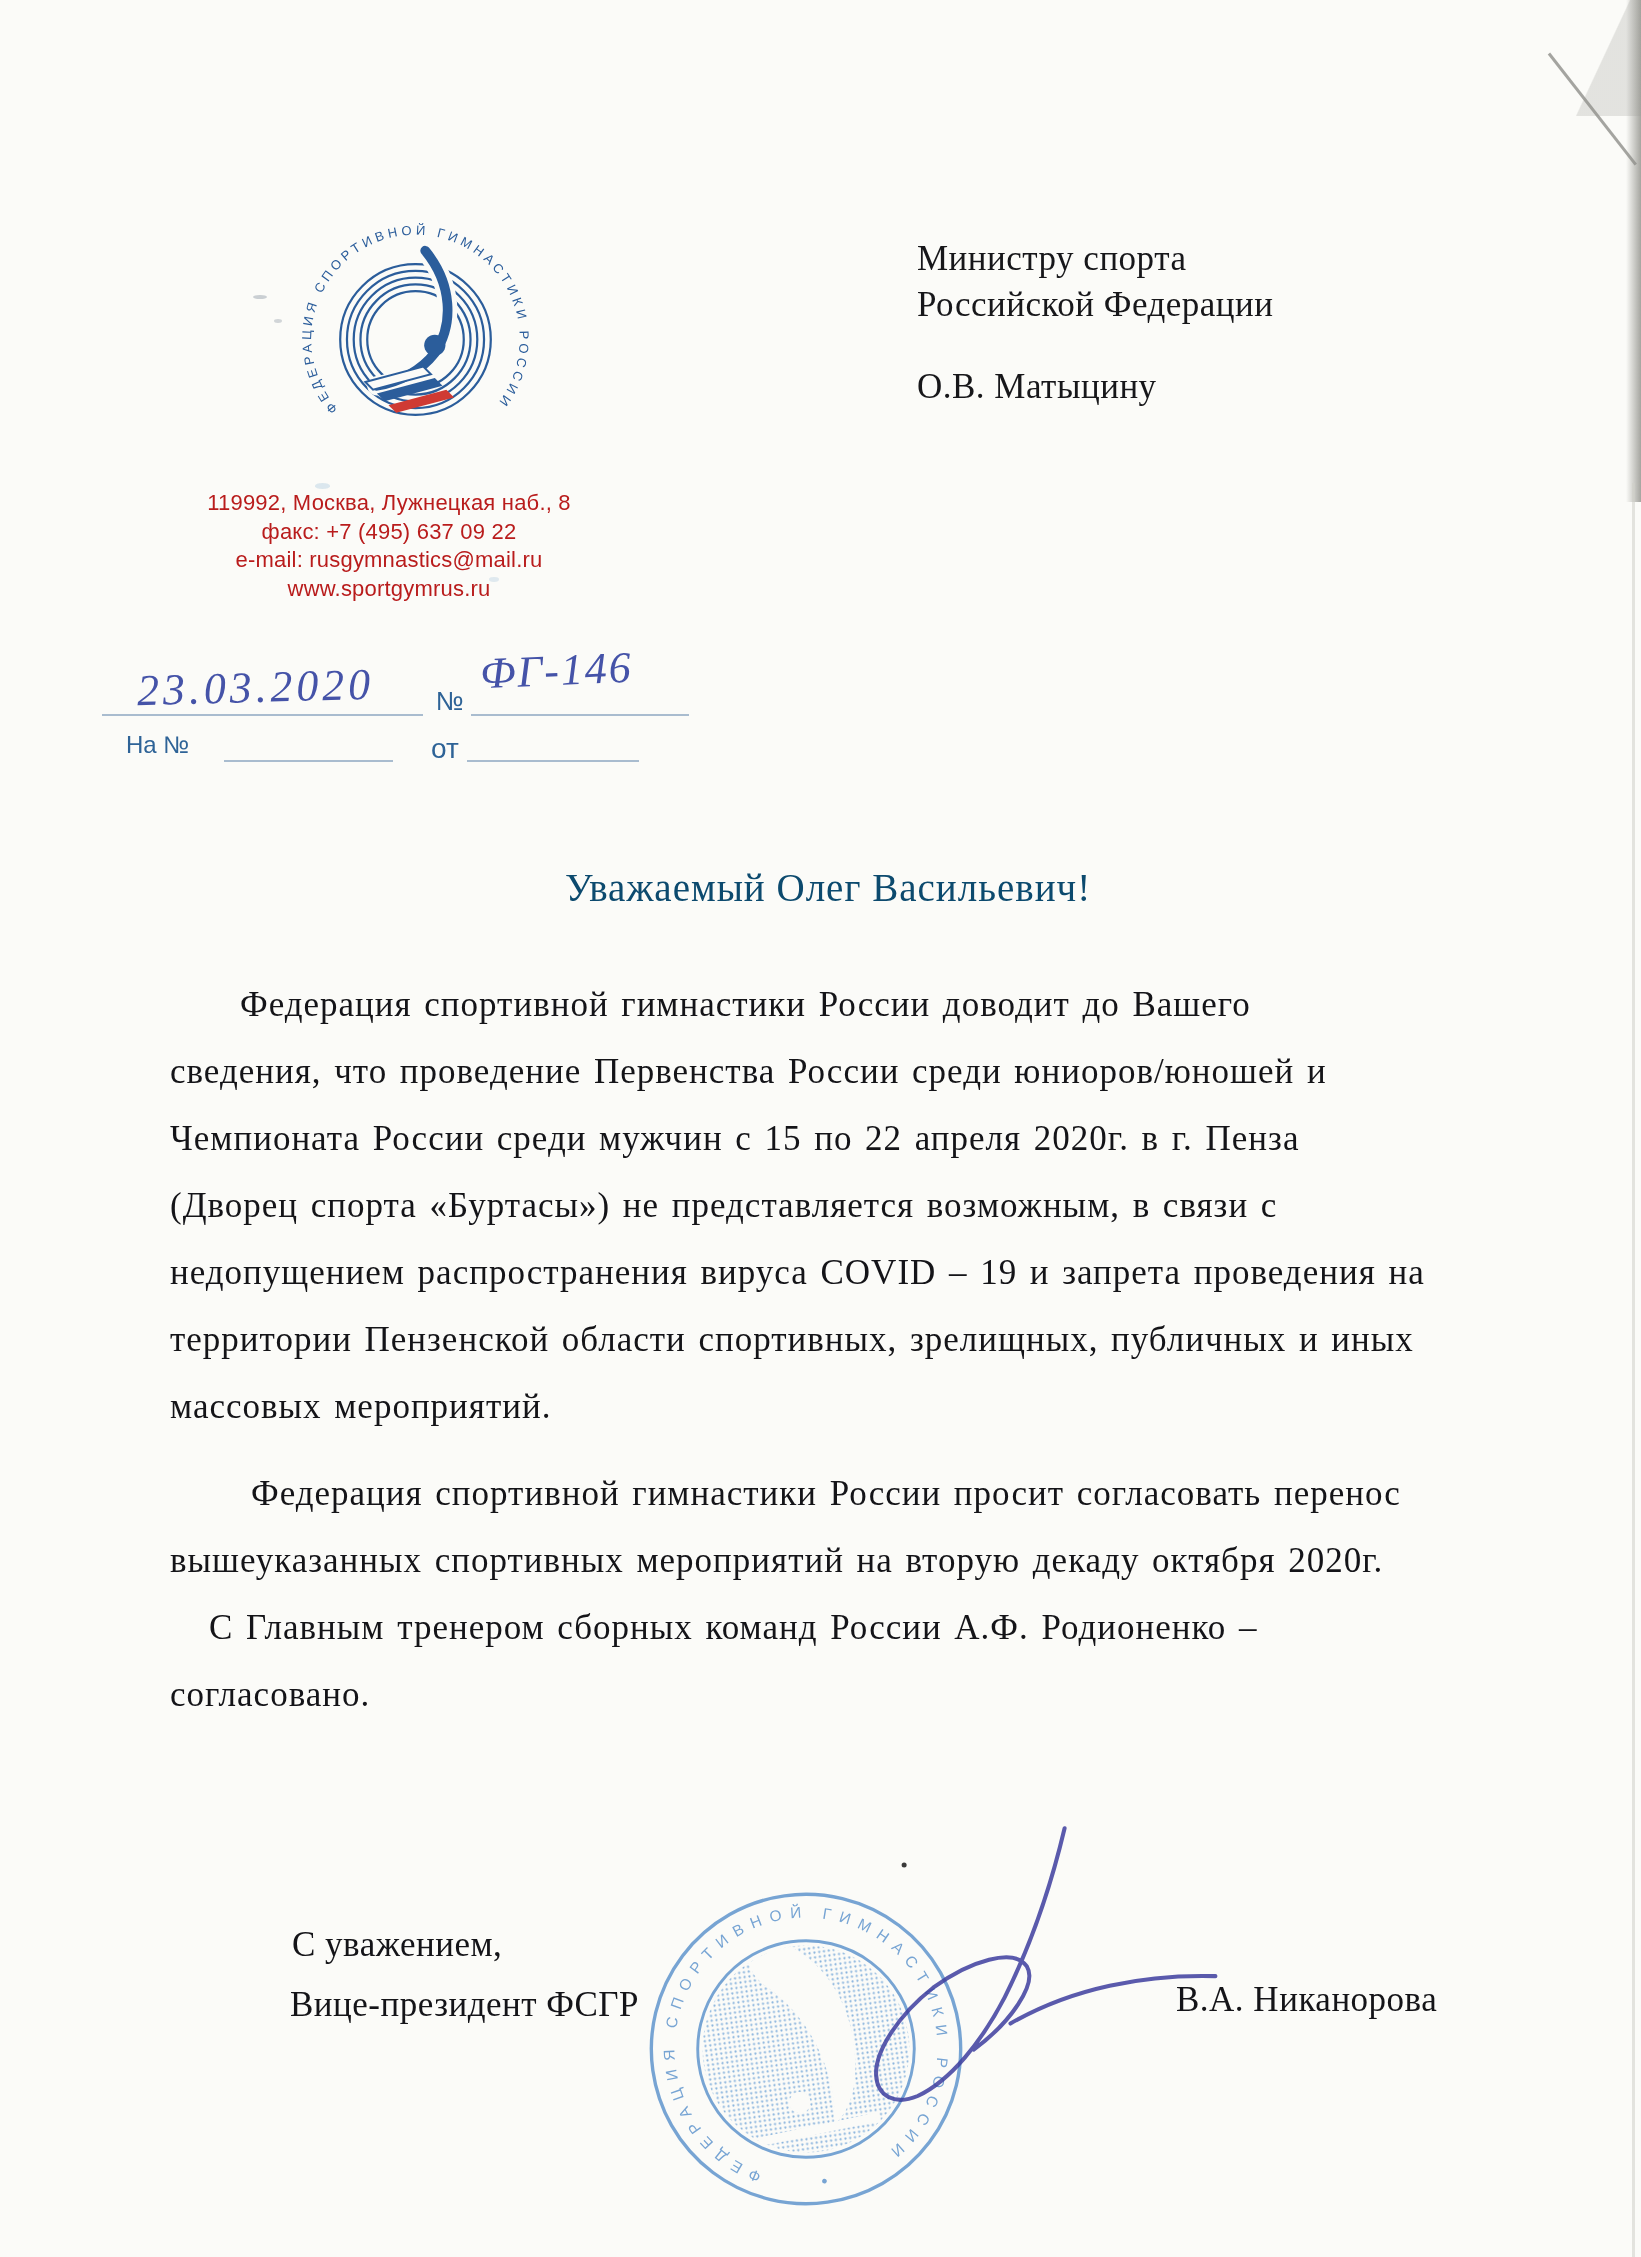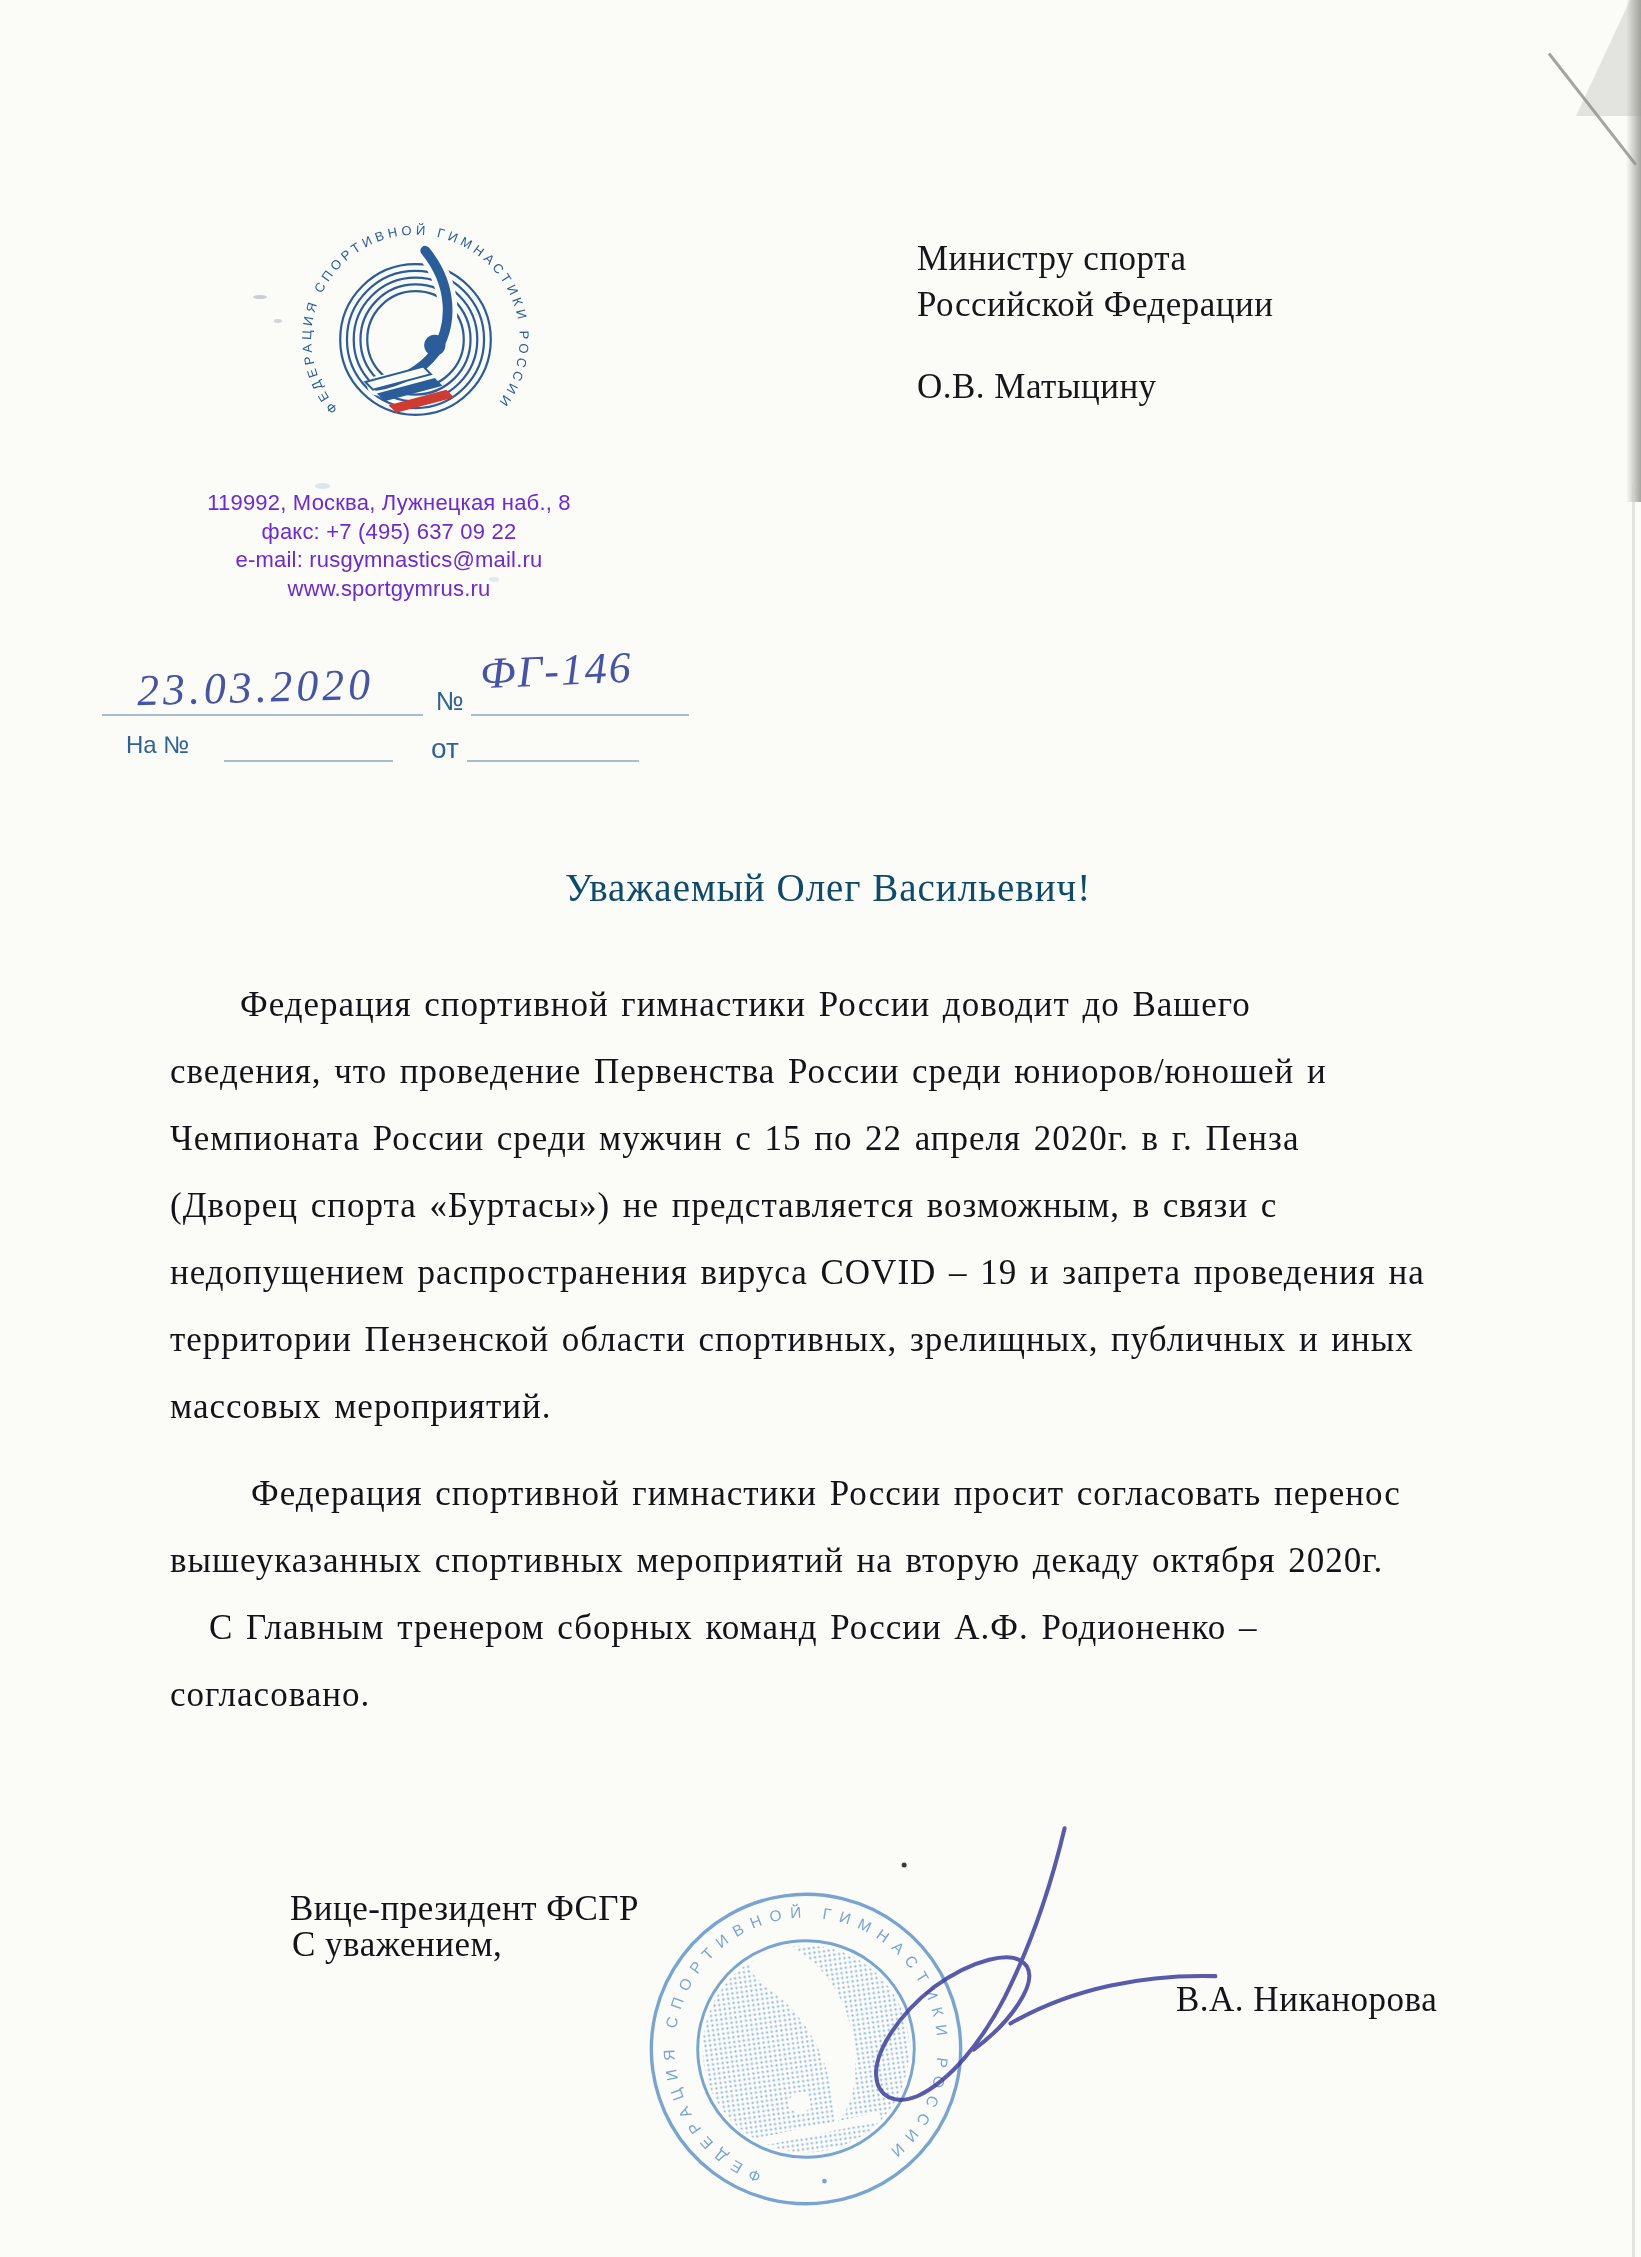--- a/index.html
+++ b/index.html
@@ -2,38 +2,38 @@
 <html><head>
 <meta charset="utf-8">
 <style>
   html,body{margin:0;padding:0;}
   body{width:1641px;height:2257px;position:relative;background:#fbfbf8;overflow:hidden;
        font-family:"Liberation Serif",serif;color:#1a1a1c;}
   .abs{position:absolute;}
   
   .addr{left:116px;top:489px;width:546px;text-align:center;
         font-family:"Liberation Sans",sans-serif;font-size:22px;line-height:28.5px;
-        color:#6d28d9;letter-spacing:0.2px;}
+        color:#b91c1c;letter-spacing:0.2px;}
   
   .recipient{left:917px;top:236px;font-size:35px;line-height:46px;letter-spacing:0.5px;color:#17171a;}
   .recipient-name{left:917px;top:367px;font-size:35px;letter-spacing:0.5px;color:#17171a;}
   
   .hand{font-style:italic;color:#4553a8;font-size:44px;letter-spacing:3.9px;white-space:nowrap;}
   .date-hand{left:137px;top:662px;transform:rotate(-1.6deg);}
   .num-hand{left:480px;top:645px;transform:rotate(-2.5deg);letter-spacing:1.9px;}
   .bluelabel{font-family:"Liberation Sans",sans-serif;color:#2e6397;}
   .rule{height:1.9px;background:#a9bccf;}
   
   .salutation{left:565px;top:865px;font-size:39px;letter-spacing:1px;color:#0c4a6e;}
   .bodytext{left:170px;top:985px;width:1352px;}
   .bl{height:67px;font-size:35px;letter-spacing:1px;word-spacing:2.9px;white-space:nowrap;color:#141418;}
   .ind72{padding-left:70px;} .ind84{padding-left:81px;margin-top:20px;} .ind40{padding-left:39px;}
   
   .regards{left:292px;top:1905px;font-size:35px;letter-spacing:0.5px;color:#141418;margin-top:20px;}
-  .position{left:290px;top:1889px;font-size:35px;letter-spacing:0.5px;color:#141418;}
+  .position{left:290px;top:1985px;font-size:35px;letter-spacing:0.5px;color:#141418;}
   .signname{left:1176px;top:1980px;font-size:35px;letter-spacing:0.5px;color:#141418;}
   
   .edge-band{right:0;top:0;width:15.4px;height:502px;
              background:linear-gradient(to right,rgba(170,170,165,0),rgba(150,150,144,.85));}
   .edge-line{left:1632px;top:483px;width:2.9px;height:1775px;background:#cfcfc9;opacity:.55;}
   .diag{left:1549px;top:52px;width:141px;height:2.9px;background:#8f8f8a;
         transform:rotate(52deg);transform-origin:left center;opacity:.8;}
   .corner{right:0;top:0;width:92px;height:116px;opacity:.25;
           background:linear-gradient(115deg,transparent 55%,#9a9a95 56%);}
   .speck{border-radius:50%;opacity:.5;}

